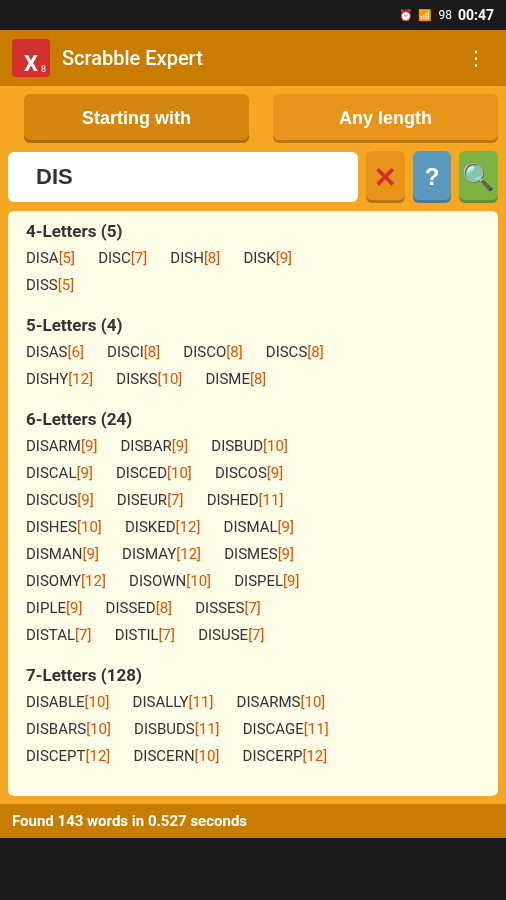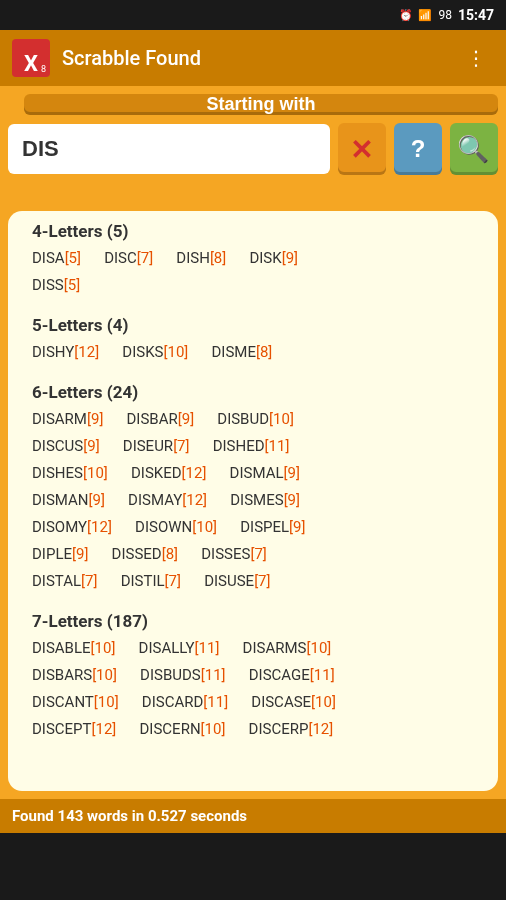--- a/index.html
+++ b/index.html
@@ -95,21 +95,21 @@
     
     .filter-row {
       display: flex;
       gap: 8px;
     }
     .filter-btn {
       flex: 1;
       background: #e8941a;
       border: none;
       border-radius: 6px;
-      padding: 0 16px;
+      padding: 14px 16px;
       color: white;
       font-size: 18px;
       font-weight: bold;
       text-align: center;
       cursor: pointer;
       box-shadow: inset 0 -3px 0 rgba(0,0,0,0.2);
       margin-left: 16px;
     }
     .filter-btn.active {
       background: #d4860e;
@@ -119,21 +119,21 @@
     .search-row {
       display: flex;
       gap: 8px;
       align-items: center;
     }
     .search-input {
       flex: 1;
       background: white;
       border: none;
       border-radius: 6px;
-      padding: 12px 14px;
+      padding: 12px 28px;
       font-size: 22px;
       font-weight: bold;
       color: #333;
     }
     .btn-clear {
       width: 52px;
       height: 52px;
       background: #e8941a;
       border: none;
       border-radius: 6px;
@@ -164,25 +164,24 @@
       display: flex;
       align-items: center;
       justify-content: center;
       cursor: pointer;
       box-shadow: inset 0 -3px 0 rgba(0,0,0,0.2);
     }
 
     
     .results-area {
       background: #fffde7;
-      border-radius: 14px;
-      padding: 10px 24px;
+      border-radius: 6px;
+      padding: 10px 18px;
       min-height: 580px;
       overflow-y: auto;
-      margin-top: 28px;
     }
     .word-group {
       margin-bottom: 16px;
     }
     .group-header {
       font-size: 17px;
       font-weight: bold;
       color: #333;
       margin-bottom: 4px;
     }
@@ -226,37 +225,38 @@
     }
   </style>
 </head>
 <body>
 
 <div class="status-bar">
   <div class="status-icons">
     <span class="status-icon">⏰</span>
     <span class="status-icon">📶</span>
     <span style="color:white;font-size:12px;">98</span>
-    <span class="status-time">15:47</span>
+    <span class="status-time">00:47</span>
   </div>
 </div>
 
 <div class="app-header">
   <div class="app-logo">
     <span class="app-logo-x">X</span>
     <span class="app-logo-sub">8</span>
   </div>
-  <span class="app-title">Scrabble Found</span>
+  <span class="app-title">Scrabble Expert</span>
   <span class="app-menu">⋮</span>
 </div>
 
 <div class="main-content">
 
   <div class="filter-row">
     <button class="filter-btn active">Starting with</button>
+    <button class="filter-btn">Any length</button>
   </div>
 
   <div class="search-row">
     <input class="search-input" type="text" value="DIS" style="">
     <button class="btn-clear">
       <span class="x-mark">✕</span>
     </button>
     <button class="btn-help">
       <span class="question-mark">?</span>
     </button>
@@ -273,40 +273,43 @@
         <span>DISA<span style="color:#e65100">[5]</span>&nbsp;&nbsp; DISC<span style="color:#e65100">[7]</span>&nbsp;&nbsp; DISH<span style="color:#e65100">[8]</span>&nbsp;&nbsp; DISK<span style="color:#e65100">[9]</span></span>
       </div>
       <div class="word-line">
         <span>DISS<span style="color:#e65100">[5]</span></span>
       </div>
     </div>
 
     <div class="word-group">
       <div class="group-header">5-Letters (4)</div>
       <div class="word-line">
+        <span>DISAS<span style="color:#e65100">[6]</span>&nbsp;&nbsp; DISCI<span style="color:#e65100">[8]</span>&nbsp;&nbsp; DISCO<span style="color:#e65100">[8]</span>&nbsp;&nbsp; DISCS<span style="color:#e65100">[8]</span></span>
+      </div>
+      <div class="word-line">
         <span>DISHY<span style="color:#e65100">[12]</span>&nbsp;&nbsp; DISKS<span style="color:#e65100">[10]</span>&nbsp;&nbsp; DISME<span style="color:#e65100">[8]</span></span>
       </div>
     </div>
 
     <div class="word-group">
       <div class="group-header">6-Letters (24)</div>
       <div class="word-line">DISARM<span style="color:#e65100">[9]</span>&nbsp;&nbsp; DISBAR<span style="color:#e65100">[9]</span>&nbsp;&nbsp; DISBUD<span style="color:#e65100">[10]</span></div>
+      <div class="word-line">DISCAL<span style="color:#e65100">[9]</span>&nbsp;&nbsp; DISCED<span style="color:#e65100">[10]</span>&nbsp;&nbsp; DISCOS<span style="color:#e65100">[9]</span></div>
       <div class="word-line">DISCUS<span style="color:#e65100">[9]</span>&nbsp;&nbsp; DISEUR<span style="color:#e65100">[7]</span>&nbsp;&nbsp; DISHED<span style="color:#e65100">[11]</span></div>
       <div class="word-line">DISHES<span style="color:#e65100">[10]</span>&nbsp;&nbsp; DISKED<span style="color:#e65100">[12]</span>&nbsp;&nbsp; DISMAL<span style="color:#e65100">[9]</span></div>
       <div class="word-line">DISMAN<span style="color:#e65100">[9]</span>&nbsp;&nbsp; DISMAY<span style="color:#e65100">[12]</span>&nbsp;&nbsp; DISMES<span style="color:#e65100">[9]</span></div>
       <div class="word-line">DISOMY<span style="color:#e65100">[12]</span>&nbsp;&nbsp; DISOWN<span style="color:#e65100">[10]</span>&nbsp;&nbsp; DISPEL<span style="color:#e65100">[9]</span></div>
       <div class="word-line">DIPLE<span style="color:#e65100">[9]</span>&nbsp;&nbsp; DISSED<span style="color:#e65100">[8]</span>&nbsp;&nbsp; DISSES<span style="color:#e65100">[7]</span></div>
       <div class="word-line">DISTAL<span style="color:#e65100">[7]</span>&nbsp;&nbsp; DISTIL<span style="color:#e65100">[7]</span>&nbsp;&nbsp; DISUSE<span style="color:#e65100">[7]</span></div>
     </div>
 
     <div class="word-group">
-      <div class="group-header">7-Letters (187)</div>
+      <div class="group-header">7-Letters (128)</div>
       <div class="word-line">DISABLE<span style="color:#e65100">[10]</span>&nbsp;&nbsp; DISALLY<span style="color:#e65100">[11]</span>&nbsp;&nbsp; DISARMS<span style="color:#e65100">[10]</span></div>
       <div class="word-line">DISBARS<span style="color:#e65100">[10]</span>&nbsp;&nbsp; DISBUDS<span style="color:#e65100">[11]</span>&nbsp;&nbsp; DISCAGE<span style="color:#e65100">[11]</span></div>
-      <div class="word-line">DISCANT<span style="color:#e65100">[10]</span>&nbsp;&nbsp; DISCARD<span style="color:#e65100">[11]</span>&nbsp;&nbsp; DISCASE<span style="color:#e65100">[10]</span></div>
       <div class="word-line">DISCEPT<span style="color:#e65100">[12]</span>&nbsp;&nbsp; DISCERN<span style="color:#e65100">[10]</span>&nbsp;&nbsp; DISCERP<span style="color:#e65100">[12]</span></div>
     </div>
 
   </div>
 
 </div>
 
 <div class="bottom-status">
   <span>Found 143 words in 0.527 seconds</span>
 </div>

